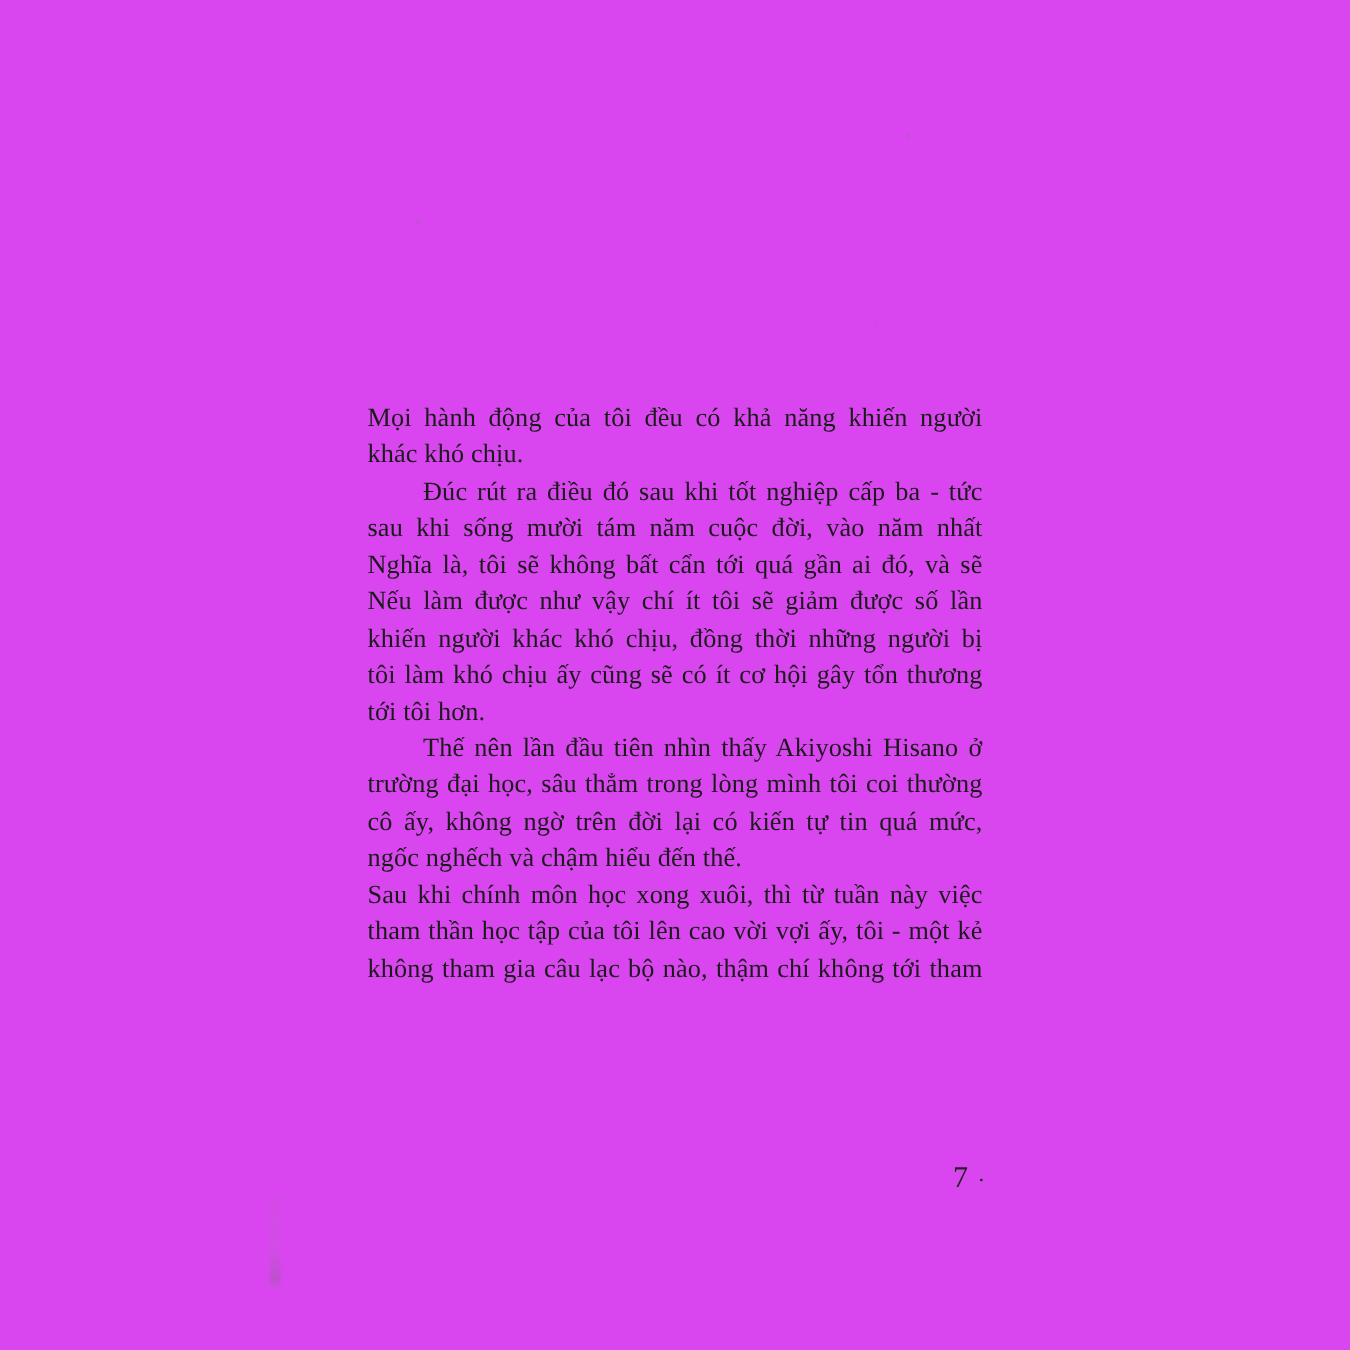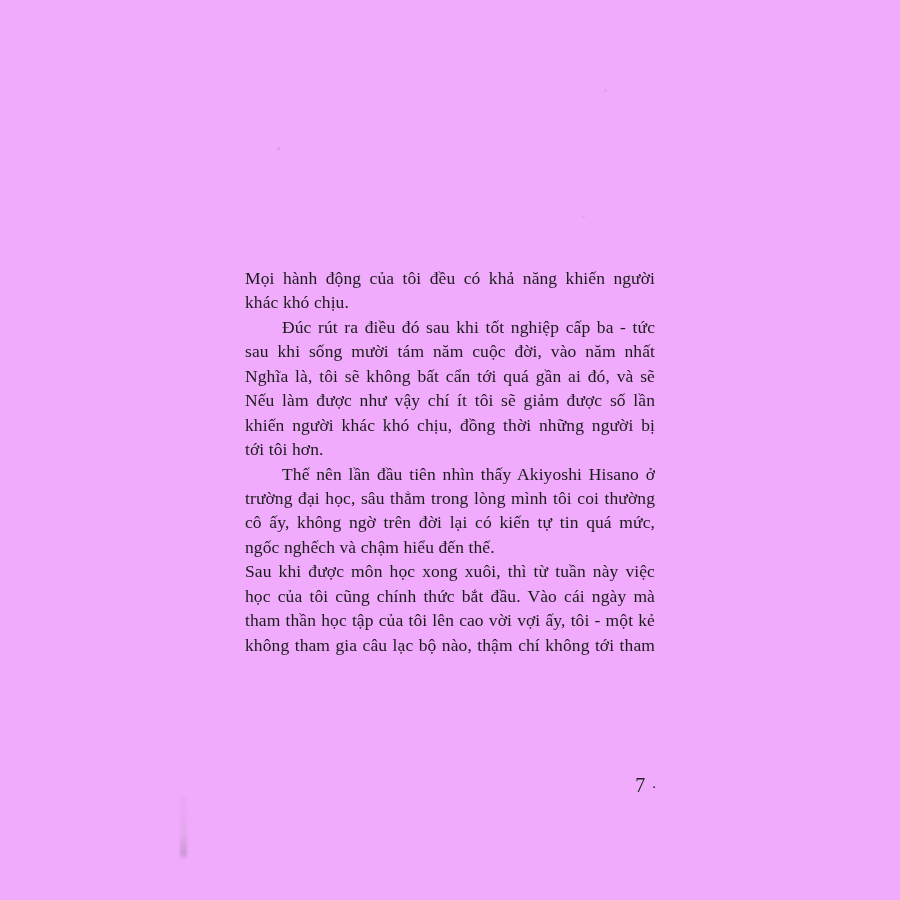--- a/index.html
+++ b/index.html
@@ -10,21 +10,21 @@
     width: 900px;
     height: 900px;
     background: #ffffff;
     position: relative;
     overflow: hidden;
     font-family: "Liberation Serif", "DejaVu Serif", serif;
   }
   .book-page {
     position: absolute;
     inset: 0;
-    background: #f0abfc;
+    background: #d946ef;
   }
   .text-block {
     position: absolute;
     left: 245px;
     top: 266px;
     width: 410px;
     font-size: 17.5px;
     line-height: 24.45px;
     color: #1b1b1b;
     letter-spacing: 0.1px;
@@ -91,27 +91,27 @@
 <div class="book-page">
 
   <div class="text-block">
       <div class="line">Mọi hành động của tôi đều có khả năng khiến người</div>
       <div class="line no-just">khác khó chịu.</div>
       <div class="line indent">Đúc rút ra điều đó sau khi tốt nghiệp cấp ba - tức</div>
       <div class="line">sau khi sống mười tám năm cuộc đời, vào năm nhất</div>
       <div class="line">Nghĩa là, tôi sẽ không bất cẩn tới quá gần ai đó, và sẽ</div>
       <div class="line">Nếu làm được như vậy chí ít tôi sẽ giảm được số lần</div>
       <div class="line">khiến người khác khó chịu, đồng thời những người bị</div>
+      <div class="line">tôi làm khó chịu ấy cũng sẽ có ít cơ hội gây tổn thương</div>
       <div class="line no-just">tới tôi hơn.</div>
       <div class="line indent">Thế nên lần đầu tiên nhìn thấy Akiyoshi Hisano ở</div>
       <div class="line">trường đại học, sâu thẳm trong lòng mình tôi coi thường</div>
       <div class="line">cô ấy, không ngờ trên đời lại có kiến tự tin quá mức,</div>
       <div class="line no-just">ngốc nghếch và chậm hiểu đến thế.</div>
-      <div class="line">Sau khi được môn học xong xuôi, thì từ tuần này việc</div>
-      <div class="line">học của tôi cũng chính thức bắt đầu. Vào cái ngày mà</div>
+      <div class="line">Sau khi chính môn học xong xuôi, thì từ tuần này việc</div>
       <div class="line">tham thần học tập của tôi lên cao vời vợi ấy, tôi - một kẻ</div>
       <div class="line">không tham gia câu lạc bộ nào, thậm chí không tới tham</div>
     </div>
 
   <div class="page-number"><span>7</span><span class="dot">.</span></div>
 
   <div class="speck speck-1"></div>
   <div class="speck speck-2"></div>
   <div class="speck speck-3"></div>
   <div class="smudge"></div>

